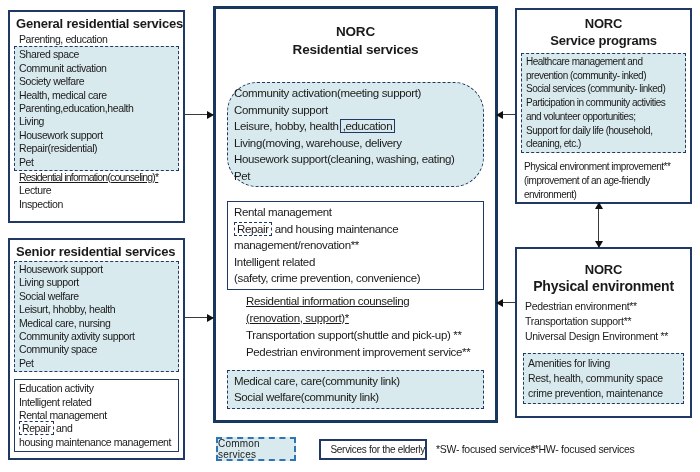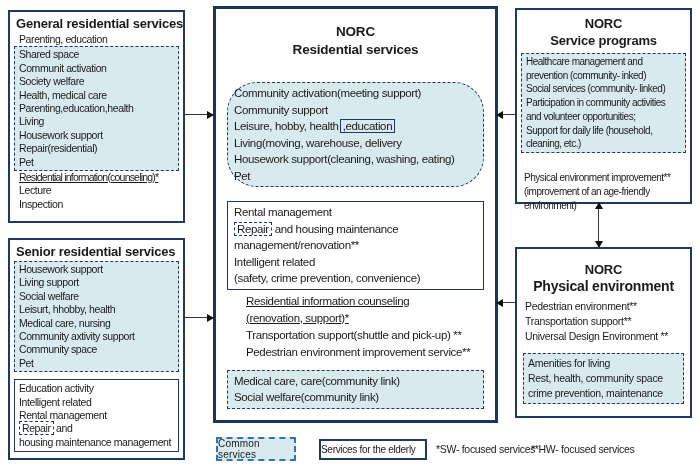--- a/index.html
+++ b/index.html
@@ -36,32 +36,32 @@
   #center-box .after-lines .c-line { line-height:17px;margin-left:12px; }
   #center-box .common-area.bot { margin-top:9px; padding:2px 6px; }
 
   .edu-box  { border:1px solid #1f3864; padding:0 2px; margin-left:1px; }
   .dash-box { border:1px dashed #1f3864; padding:0 2px; }
 
   
   #svc-box  { left:515px; top:8px; width:177px; height:196px; padding:2px 4px; }
   .r-title { text-align:center; font-weight:bold; font-size:13px; line-height:17px; letter-spacing:-0.2px; margin-top:3px; }
   #svc-box .common-area { margin-top:4px; }
-  #svc-box .bottom-note { margin-top:18px; padding-left:3px; }
+  #svc-box .bottom-note { margin-top:7px; padding-left:3px; }
   #svc-box .bottom-note .r-line { line-height:14px; }
 
   #phys-box { left:515px; top:247px; width:177px; height:171px; padding:2px 6px; }
   #phys-box .items { margin-top:4px; padding-left:2px; }
   #phys-box .common-area { margin-top:9px; padding:2px 4px; }
 
   
   #legend-common  { position:absolute; left:216px; top:437px; width:80px; height:24px; border:2px dashed #2e75b6; background:#d9eaee;
                     display:flex; align-items:center; justify-content:center; font-size:10px; letter-spacing:0.2px; }
   #legend-elderly { position:absolute; left:319px; top:439px; width:108px; height:21px; border:2px solid #1f3864; background:#fff;
-                    display:flex; align-items:center; justify-content:flex-start; font-size:10px; letter-spacing:-0.3px; }
+                    display:flex; align-items:center; justify-content:flex-end; font-size:10px; letter-spacing:-0.3px; }
   .legend-note { position:absolute; top:443px; font-size:10.5px; letter-spacing:-0.3px; white-space:nowrap; }
   #note-sw { left:436px; }
   #note-hw { left:531px; }
 
   
   .harrow { position:absolute; height:9px; }
   .harrow .shaft { position:absolute; top:4px; left:0; right:0; height:1px; background:#3a3a3a; }
   .harrow .head { position:absolute; top:50%; transform:translateY(-50%); width:0; height:0;
                   border-top:4px solid transparent; border-bottom:4px solid transparent; }
   .harrow.right .head { right:-1px; border-left:7px solid #101010; }

